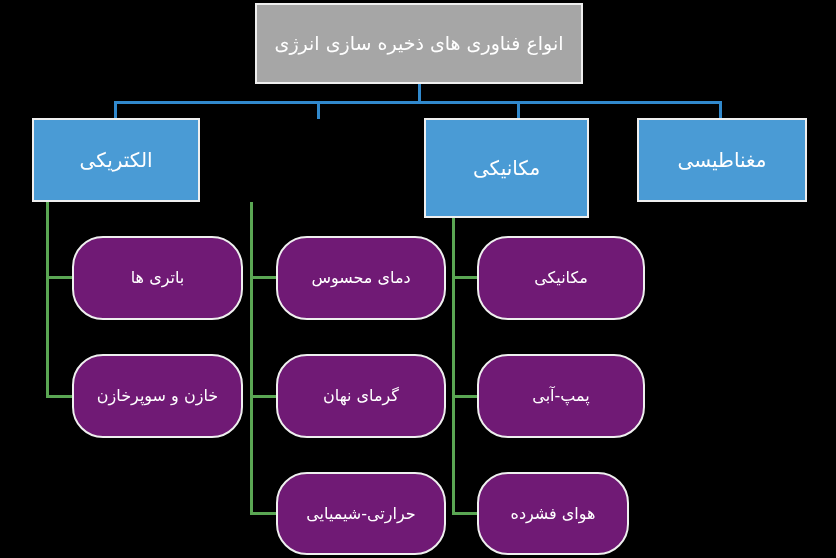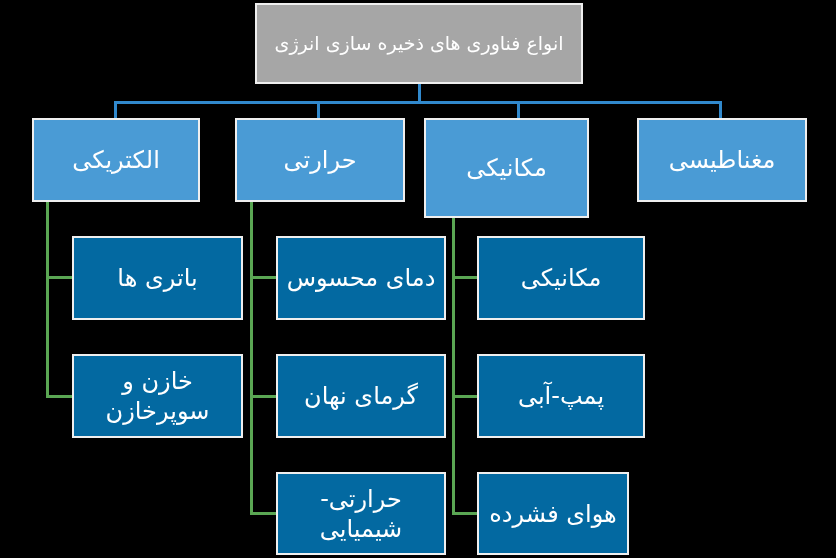--- a/index.html
+++ b/index.html
@@ -17,22 +17,22 @@
     color:#FFFFFF;
     display:flex;
     align-items:center;
     justify-content:center;
     text-align:center;
     direction:rtl;
     line-height:1.25;
     padding:2px 6px;
   }
   .node.root{background:#A6A6A6;font-size:19px;}
-  .node.branch{background:#4A9BD5;font-size:24px;}
-  .node.child{background:#0369a1;font-size:24px;}
+  .node.branch{background:#4A9BD5;font-size:20px;}
+  .node.child{background:#701a75;font-size:16px;border-radius:31px;}
   .conn{position:absolute;}
   .conn.blue{background:#3189CD;}
   .conn.green{background:#5AA653;}
 </style>
 </head>
 <body>
 
 <div class="canvas">
 
   <div class="conn blue" style="left:418px;top:84px;width:3px;height:18px"></div>
@@ -51,21 +51,20 @@
   <div class="conn green" style="left:250px;top:276px;width:27px;height:3px"></div>
   <div class="conn green" style="left:250px;top:395px;width:27px;height:3px"></div>
   <div class="conn green" style="left:250px;top:512px;width:27px;height:3px"></div>
   <div class="conn green" style="left:452px;top:276px;width:26px;height:3px"></div>
   <div class="conn green" style="left:452px;top:395px;width:26px;height:3px"></div>
   <div class="conn green" style="left:452px;top:512px;width:26px;height:3px"></div>
 
   <div class="node root" style="left:255px;top:3px;width:328px;height:81px">انواع فناوری های ذخیره سازی انرژی</div>
 
   <div class="node branch" style="left:32px;top:118px;width:168px;height:84px">الکتریکی</div>
-  <div class="node branch" style="left:235px;top:118px;width:170px;height:84px">حرارتی</div>
   <div class="node branch" style="left:424px;top:118px;width:165px;height:100px">مکانیکی</div>
   <div class="node branch" style="left:637px;top:118px;width:170px;height:84px">مغناطیسی</div>
 
   <div class="node child" style="left:72px;top:236px;width:171px;height:84px">باتری ها</div>
   <div class="node child" style="left:72px;top:354px;width:171px;height:84px">خازن و سوپرخازن</div>
 
   <div class="node child" style="left:276px;top:236px;width:170px;height:84px">دمای محسوس</div>
   <div class="node child" style="left:276px;top:354px;width:170px;height:84px">گرمای نهان</div>
   <div class="node child" style="left:276px;top:472px;width:170px;height:83px">حرارتی-شیمیایی</div>
 

